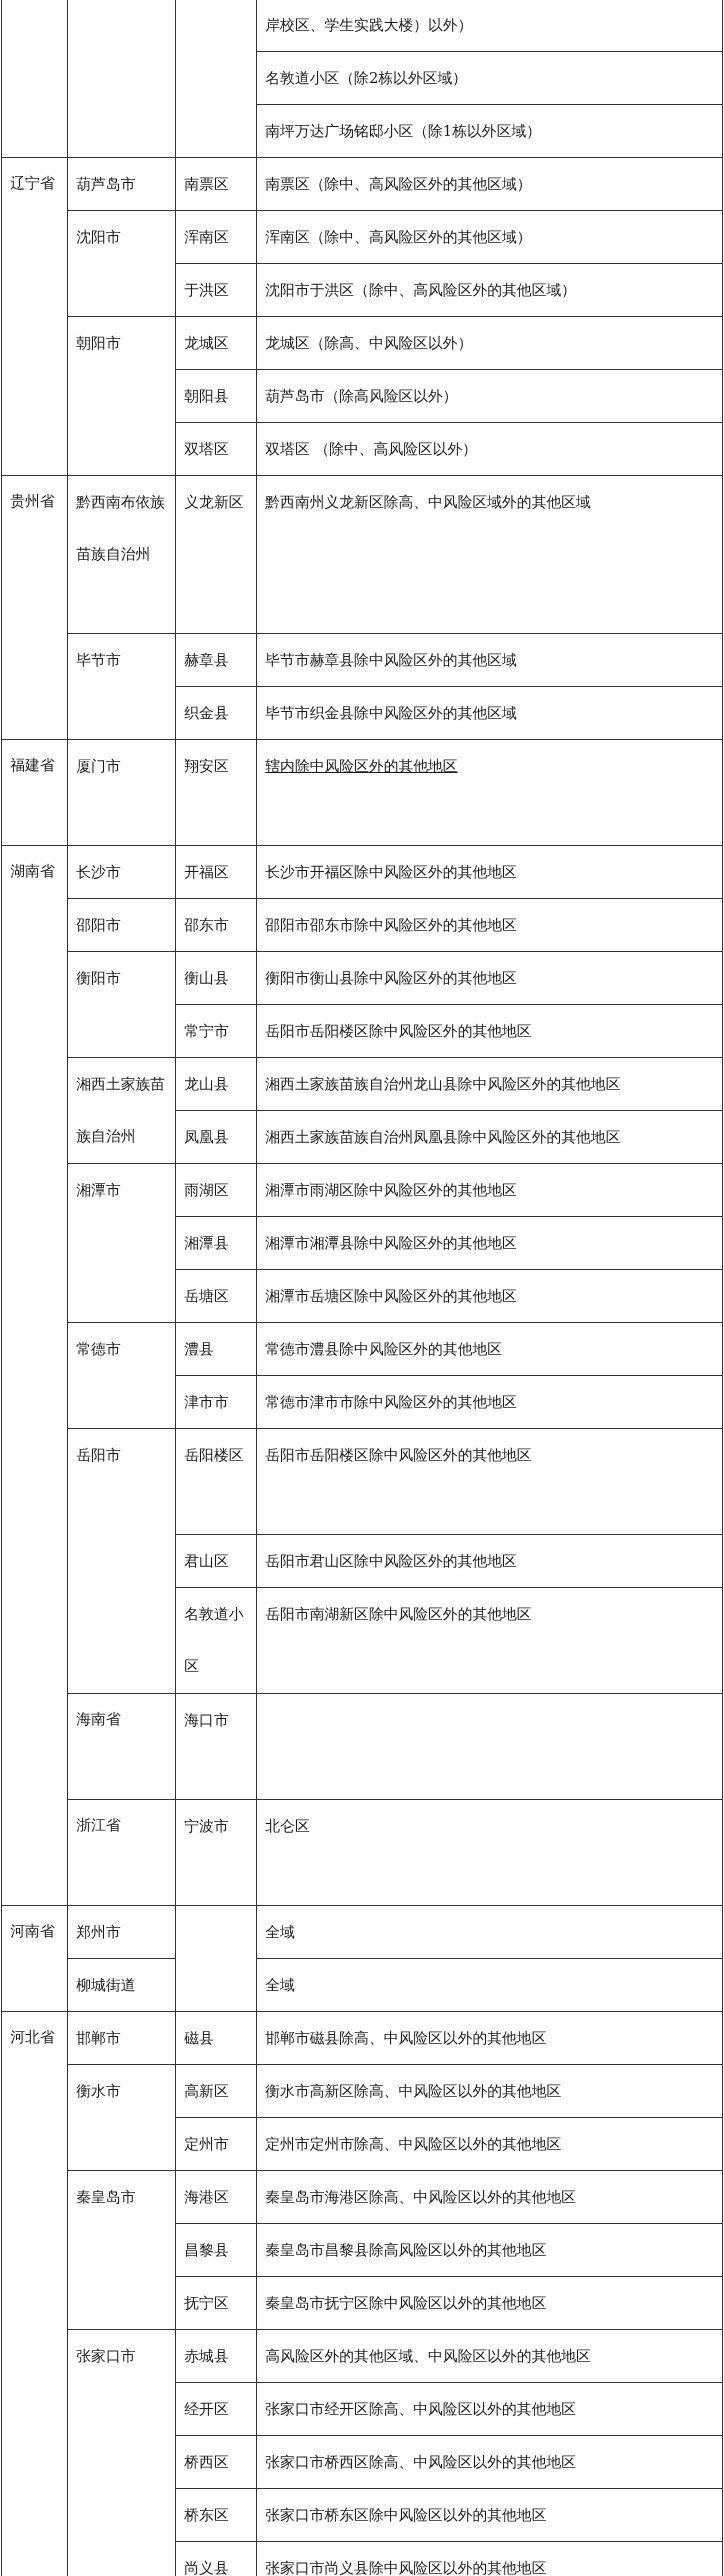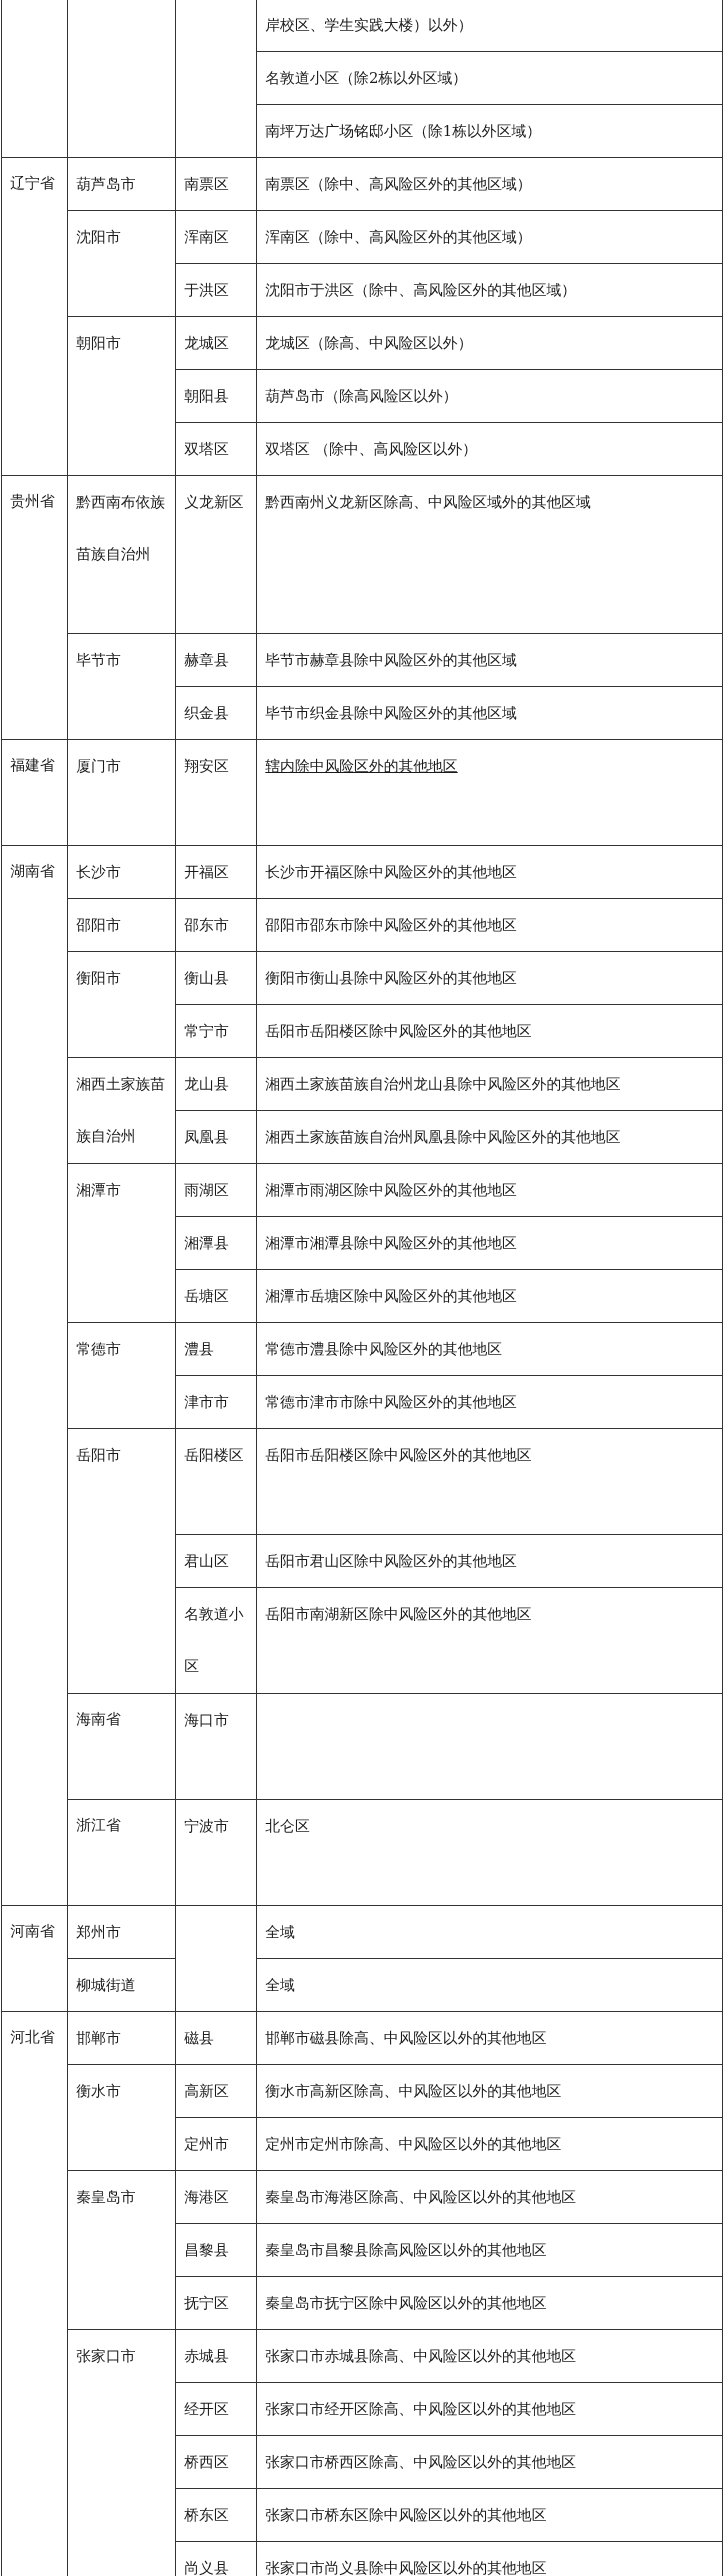--- a/index.html
+++ b/index.html
@@ -192,21 +192,21 @@
         <td class="dist">昌黎县</td>
         <td class="area">秦皇岛市昌黎县除高风险区以外的其他地区</td>
       </tr>
       <tr>
         <td class="dist">抚宁区</td>
         <td class="area">秦皇岛市抚宁区除中风险区以外的其他地区</td>
       </tr>
       <tr>
         <td class="city" rowspan="6">张家口市</td>
         <td class="dist">赤城县</td>
-        <td class="area">张家口市赤城县除高、中风险区以外的其他地区</td>
+        <td class="area">高风险区外的其他区域、中风险区以外的其他地区</td>
       </tr>
       <tr>
         <td class="dist">经开区</td>
         <td class="area">张家口市经开区除高、中风险区以外的其他地区</td>
       </tr>
       <tr>
         <td class="dist">桥西区</td>
         <td class="area">张家口市桥西区除高、中风险区以外的其他地区</td>
       </tr>
       <tr>

